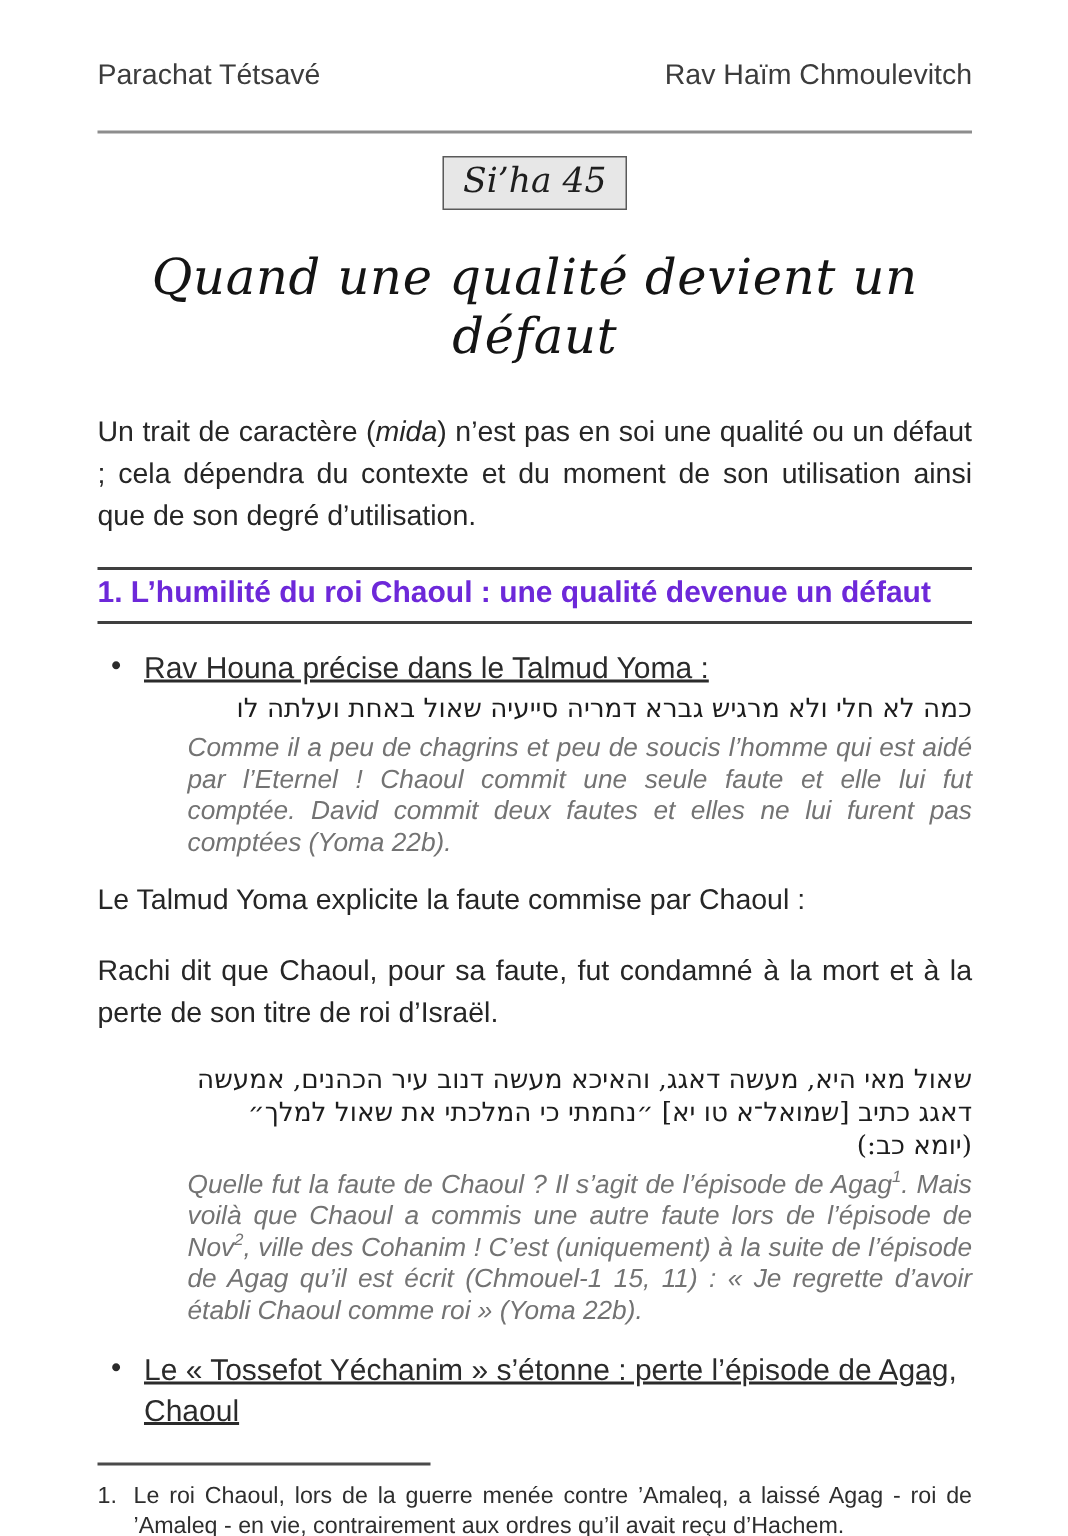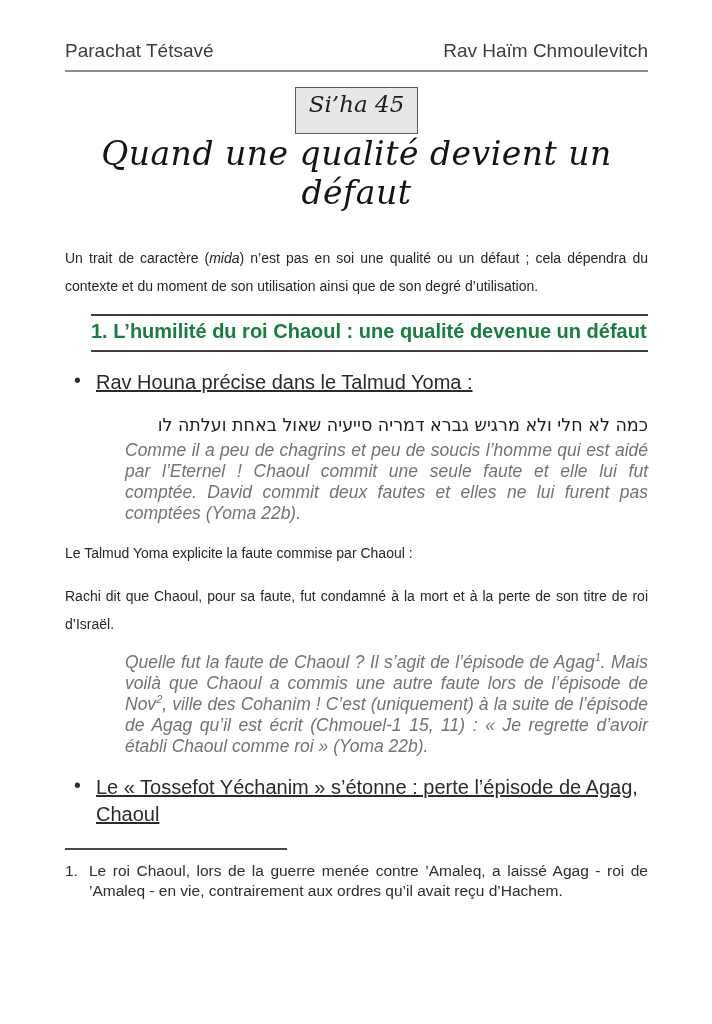--- a/index.html
+++ b/index.html
@@ -10,62 +10,62 @@
     padding:40px 64px 0 65px;
     background:#fff;
     font-family:"Liberation Sans",sans-serif;
     color:#2b2b2b;
     overflow:hidden;
   }
   
   .running-header{
     display:flex;justify-content:space-between;align-items:flex-end;
     font-size:19px;color:#3c3c3c;
-    padding-bottom:8px;border-bottom:2px solid #8d8d8d;
+    padding-bottom:25px;border-bottom:2px solid #8d8d8d;
   }
   
   .badge-row{margin-top:15px;text-align:center;}
   .siha-badge{
     display:inline-block;
     border:1px solid #5a5a5a;background:#e7e7e7;
     font-family:"DejaVu Serif",serif;font-style:italic;
     font-size:23px;color:#1e1e1e;
-    padding:3px 13px 16px;
+    padding:3px 13px 5px;
   }
   
   .main-title{
-    margin-top:0;text-align:center;
+    margin-top:25px;text-align:center;
     font-family:"DejaVu Serif",serif;font-style:italic;
     font-size:33px;color:#141414;letter-spacing:.5px;
   }
   
   .body-par{
-    font-size:14px;line-height:28px;text-align:justify;color:#262626;
+    font-size:19px;line-height:28px;text-align:justify;color:#262626;
   }
   .intro{margin-top:32px;}
   .em{font-style:italic;}
   
   .section-heading{
     margin-top:13px;
     border-top:2px solid #3f3f3f;border-bottom:2px solid #3f3f3f;
     padding:4px 0 7px;
-    font-weight:bold;font-size:20px;color:#15803d;margin-left:26px;
+    font-weight:bold;font-size:20px;color:#6d28d9;
   }
   
   .bullet-item{display:flex;margin-top:17px;}
   .bullet-marker{width:31px;padding-left:9px;box-sizing:border-box;flex-shrink:0;font-size:19.5px;}
   .bullet-text{font-size:20px;line-height:27px;text-decoration:underline;}
   
   .quote-block{margin-left:60px;}
   .hebrew{
     direction:rtl;text-align:right;
     font-family:"DejaVu Serif","DejaVu Sans",serif;
     font-size:17.5px;line-height:22px;color:#1d1d1d;
   }
-  .quote-block .hebrew-group{margin-top:18px;}
+  .quote-block .hebrew-group{margin-top:2px;}
   .translation{
     margin-top:4px;
     font-style:italic;font-size:17.5px;line-height:21px;
     text-align:justify;color:#737373;
   }
   .translation sup{font-size:11px;line-height:0;}
   .par-spaced{margin-top:15px;}
   
   .footnote-area{margin-top:20px;}
   .footnote-rule{width:222px;border-top:2px solid #4a4a4a;margin-bottom:11px;}
@@ -103,20 +103,25 @@
       <div class="hebrew" dir="rtl">כמה לא חלי ולא מרגיש גברא דמריה סייעיה שאול באחת ועלתה לו</div>
     </div>
     <div class="translation">Comme il a peu de chagrins et peu de soucis l’homme qui est aidé par l’Eternel ! Chaoul commit une seule faute et elle lui fut comptée. David commit deux fautes et elles ne lui furent pas comptées (Yoma 22b).</div>
   </div>
 
   <p class="body-par par-spaced">Le Talmud Yoma explicite la faute commise par Chaoul :</p>
 
   <p class="body-par par-spaced">Rachi dit que Chaoul, pour sa faute, fut condamné à la mort et à la perte de son titre de roi d’Israël.</p>
 
   <div class="quote-block">
+    <div class="hebrew-group">
+      <div class="hebrew" dir="rtl">שאול מאי היא, מעשה דאגג, והאיכא מעשה דנוב עיר הכהנים, אמעשה</div>
+      <div class="hebrew" dir="rtl">דאגג כתיב [שמואל־א טו יא] ״נחמתי כי המלכתי את שאול למלך״</div>
+      <div class="hebrew" dir="rtl">(יומא כב:)</div>
+    </div>
     <div class="translation"><span>Quelle fut la faute de Chaoul ? Il s’agit de l’épisode de Agag</span><sup>1</sup><span>. Mais voilà que Chaoul a commis une autre faute lors de l’épisode de Nov</span><sup>2</sup><span>, ville des Cohanim ! C’est (uniquement) à la suite de l’épisode de Agag qu’il est écrit (Chmouel-1 15, 11) : « Je regrette d’avoir établi Chaoul comme roi » (Yoma 22b).</span></div>
   </div>
 
   <div class="bullet-item">
     <span class="bullet-marker">•</span>
     <span class="bullet-text">Le « Tossefot Yéchanim » s’étonne : perte l’épisode de Agag, Chaoul</span>
   </div>
 
   <div class="footnote-area">
     <div class="footnote-rule"></div>

